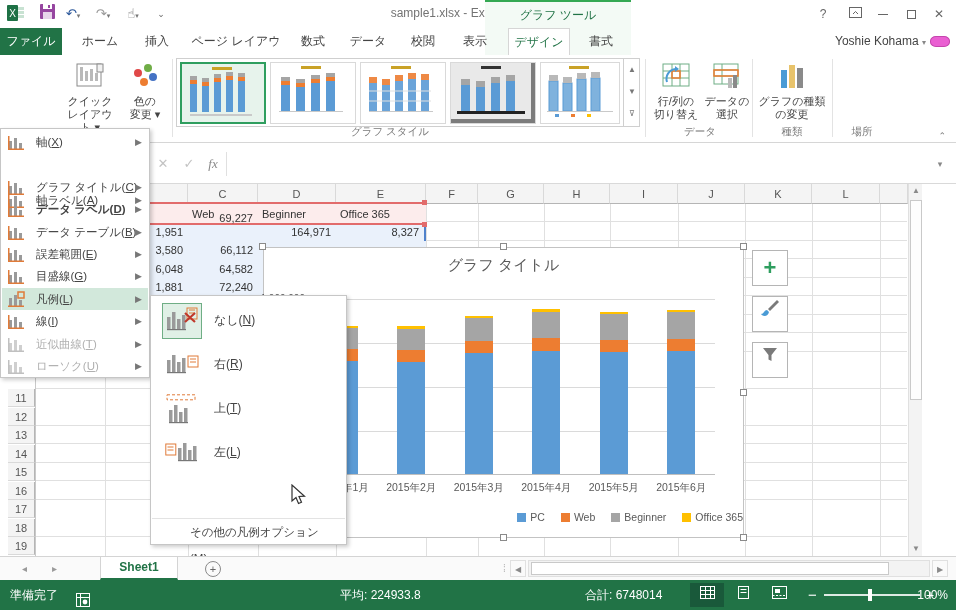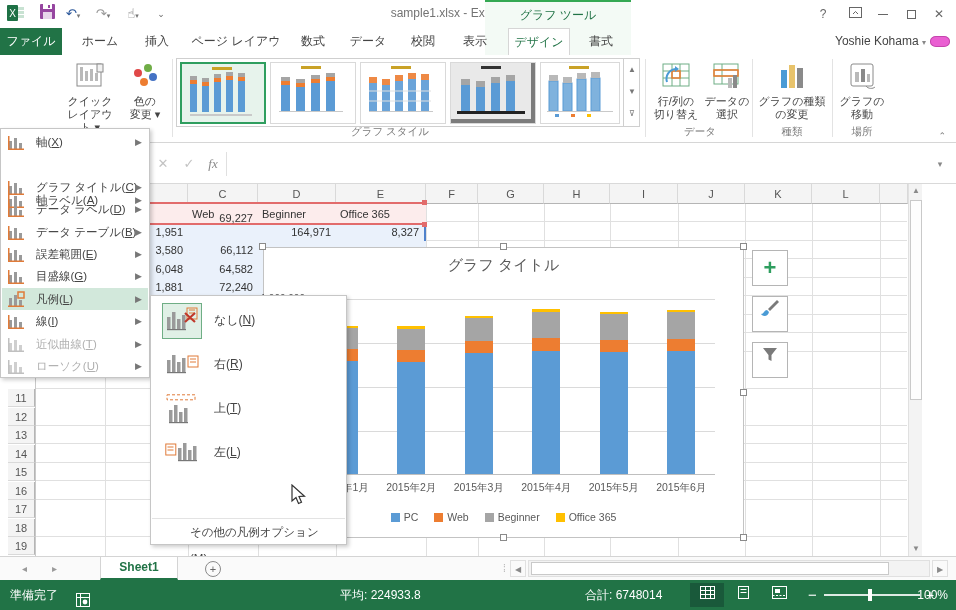--- a/index.html
+++ b/index.html
@@ -66,21 +66,21 @@
 
   
   #chart { left:263px; top:63px; width:481px; height:291px; background:#fff; border:1px solid #c3c3c3; }
   .chart-title { position:absolute; left:0; top:8px; width:100%; text-align:center; color:#595959; font-size:15px; }
   #chart-plot { position:absolute; left:46px; top:51px; width:405px; height:176px; border-bottom:1px solid #bfbfbf; }
   .gridline { position:absolute; left:0; width:100%; height:1px; background:#dadada; }
   .ytick { position:absolute; right:100%; margin-right:5px; width:70px; text-align:right; font-size:10px; color:#595959; }
   .bar { position:absolute; bottom:0; display:flex; flex-direction:column-reverse; }
   .seg { width:100%; }
   .xlab { position:absolute; top:182px; text-align:center; font-size:10.5px; color:#595959; }
-  #chart-legend { position:absolute; left:0; bottom:14px; width:100%; display:flex; justify-content:center; gap:16px; font-size:10.5px; color:#595959; }
+  #chart-legend { position:absolute; left:0; bottom:14px; width:100%; display:flex; justify-content:flex-end; gap:16px; font-size:10.5px; color:#595959; }
   .leg-item { display:flex; align-items:center; gap:4px; }
   .leg-sw { width:9px; height:9px; display:inline-block; }
   .handle { position:absolute; width:7px; height:7px; background:#fff; border:1px solid #8a8a8a; }
   .chartbtn { position:absolute; left:752px; width:36px; height:36px; background:#fff; border:1px solid #b5b5b5; text-align:center; line-height:34px; }
 
   
   #menu { left:0; top:128px; width:150px; height:250px; background:#fff; border:1px solid #c6c6c6; box-shadow:2px 2px 4px rgba(0,0,0,.2); }
   .mitem { position:absolute; left:1px; width:146px; height:22px; line-height:22px; font-size:11.5px; color:#444; }
   .mitem .mic { position:absolute; left:6px; top:3px; }
   .mitem .mlabel { position:absolute; left:34px; top:0; }
@@ -332,30 +332,20 @@
     <div class="grp-sep" style="left:752px"></div>
     <div class="bigbtn" style="left:756px;width:72px">
       <svg width="26" height="28" viewBox="0 0 26 28">
           <rect x="2" y="8" width="6" height="18" fill="#4a9bd5"></rect>
           <rect x="10" y="3" width="6" height="23" fill="#e8c36b"></rect>
           <rect x="18" y="6" width="6" height="20" fill="#8a8a8a"></rect>
         </svg>
       <div class="lbl"><span>グラフの種類</span><br><span>の変更</span></div>
     </div>
     <div class="grp-sep" style="left:832px"></div>
-    <div class="bigbtn" style="left:836px;width:52px">
-      <svg width="28" height="28" viewBox="0 0 28 28">
-          <rect x="3" y="2" width="22" height="22" rx="2" fill="#fff" stroke="#8a8a8a"></rect>
-          <rect x="7" y="10" width="4" height="10" fill="#b9b9b9"></rect>
-          <rect x="13" y="7" width="4" height="13" fill="#8a8a8a"></rect>
-          <rect x="19" y="12" width="3" height="8" fill="#b9b9b9"></rect>
-          <path d="M18 24 C20 27 25 27 27 25" fill="none" stroke="#8a8a8a"></path>
-        </svg>
-      <div class="lbl"><span>グラフの</span><br><span>移動</span></div>
-    </div>
 
     <div class="grp-label" style="left:300px;width:180px">グラフ スタイル</div>
     <div class="grp-label" style="left:650px;width:100px">データ</div>
     <div class="grp-label" style="left:756px;width:72px">種類</div>
     <div class="grp-label" style="left:836px;width:52px">場所</div>
     <div class="ribbon-collapse">⌃</div>
   </div>
 
   <div class="abs" id="fbar">
     <div class="fbtn" style="left:152px">✕</div>
@@ -559,21 +549,21 @@
         <svg class="mic" width="17" height="16" viewBox="0 0 17 16">
           <rect x="1" y="7" width="3" height="8" fill="#9a9a9a"></rect>
           <rect x="6" y="4" width="3" height="11" fill="#9a9a9a"></rect>
           <rect x="11" y="9" width="3" height="6" fill="#9a9a9a"></rect>
           <rect x="0" y="14.5" width="16" height="1.5" fill="#e07b39"></rect>
           <rect x="0" y="2" width="1.5" height="13" fill="#e07b39"></rect>
         </svg>
         <span class="mlabel">グラフ タイトル(<u>C</u>)</span>
         <span class="sub-arrow">▶</span>
       </div>
-      <div class="mitem" style="top: 69.2px;">
+      <div class="mitem" style="top: 69.2px; font-weight: bold;">
         <svg class="mic" width="17" height="16" viewBox="0 0 17 16">
           <rect x="1" y="7" width="3" height="8" fill="#9a9a9a"></rect>
           <rect x="6" y="4" width="3" height="11" fill="#9a9a9a"></rect>
           <rect x="11" y="9" width="3" height="6" fill="#9a9a9a"></rect>
           <rect x="0" y="14.5" width="16" height="1.5" fill="#e07b39"></rect>
           <rect x="0" y="2" width="1.5" height="13" fill="#e07b39"></rect>
         </svg>
         <span class="mlabel">データ ラベル(<u>D</u>)</span>
         <span class="sub-arrow">▶</span>
       </div>

